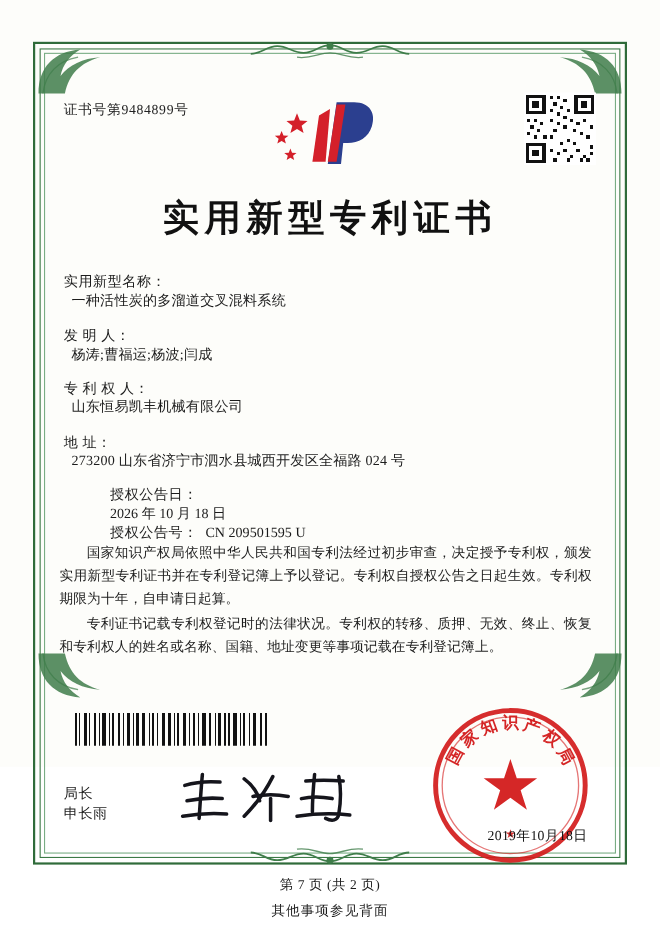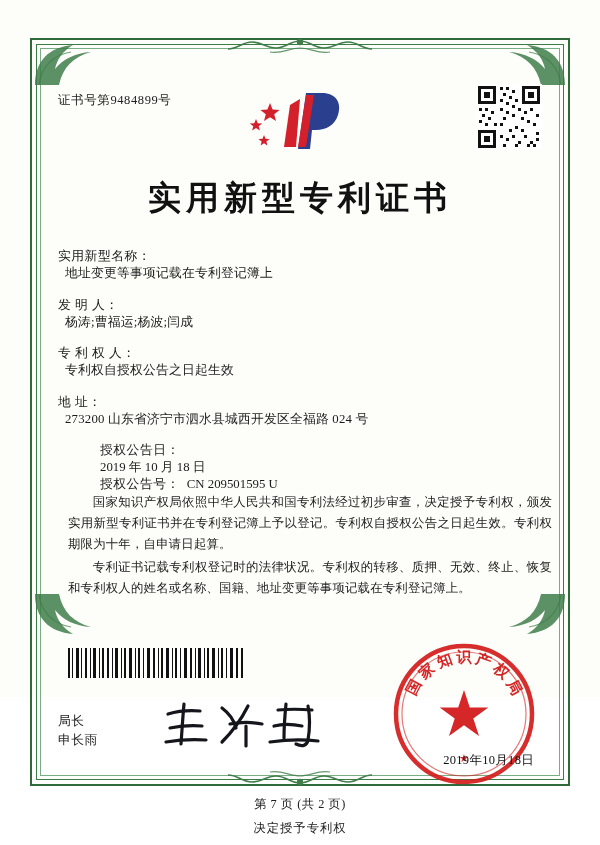--- a/index.html
+++ b/index.html
@@ -156,21 +156,21 @@
     align-items: baseline;
     white-space: nowrap;
     text-align: center;
   }
   .row.two .pair2 .lbl2 { letter-spacing: .5px; }
   .row.two .pair2 .val2 { padding-left: 7px; }
 
   
   .para {
     position: absolute;
-    left: 68px;
+    left: 54px;
     width: 484px;
     font-size: 12.4px;
     line-height: 21px;
     text-align: justify;
     letter-spacing: .2px;
     color: #1c1c1c;
   }
   .para p { margin: 0 0 2px 0; text-indent: 2em; }
   #para-block { top: 492px; }
 
@@ -365,43 +365,43 @@
       </g>
     </svg>
   </div>
 
   <div class="title">实用新型专利证书</div>
 
   <div class="fields">
 
     <div class="row">
       <span class="lbl">实用新型名称：</span>
-      <span class="val">地址变更等事项记载在专利登记簿上</span>
+      <span class="val">一种活性炭的多溜道交叉混料系统</span>
     </div>
 
     <div class="row">
       <span class="lbl w5">发 明 人：</span>
       <span class="val">杨涛;曹福运;杨波;闫成</span>
     </div>
 
 
 
     <div class="row">
       <span class="lbl w5">专 利 权 人：</span>
-      <span class="val">专利权自授权公告之日起生效</span>
+      <span class="val">山东恒易凯丰机械有限公司</span>
     </div>
 
     <div class="row">
       <span class="lbl w5">地        址：</span>
       <span class="val">273200 山东省济宁市泗水县城西开发区全福路 024 号</span>
     </div>
 
     <div class="row two">
       <span class="lbl w5">授权公告日：</span>
-      <span>2019 年 10 月 18 日</span>
+      <span>2026 年 10 月 18 日</span>
       <span class="pair2">
         <span class="lbl2">授权公告号：</span>
         <span class="val2">CN 209501595 U</span>
       </span>
     </div>
 
   </div>
 
   <div class="para" id="para-block">
     <p>国家知识产权局依照中华人民共和国专利法经过初步审查，决定授予专利权，颁发实用新型专利证书并在专利登记簿上予以登记。专利权自授权公告之日起生效。专利权期限为十年，自申请日起算。</p>
@@ -498,15 +498,15 @@
       </g>
       <g fill="#d31b1b" font-family="DejaVu Serif, serif" font-size="11" opacity=".9">
         <text x="74" y="122" text-anchor="middle">★</text>
       </g>
     </svg>
   </div>
 
   <div class="seal-date">2019年10月18日</div>
 
   <div class="page-num">第 7 页 (共 2 页)</div>
-  <div class="footnote">决定授予专利权</div>
+  <div class="footnote">其他事项参见背面</div>
 
 </div>
 
 </body></html>

